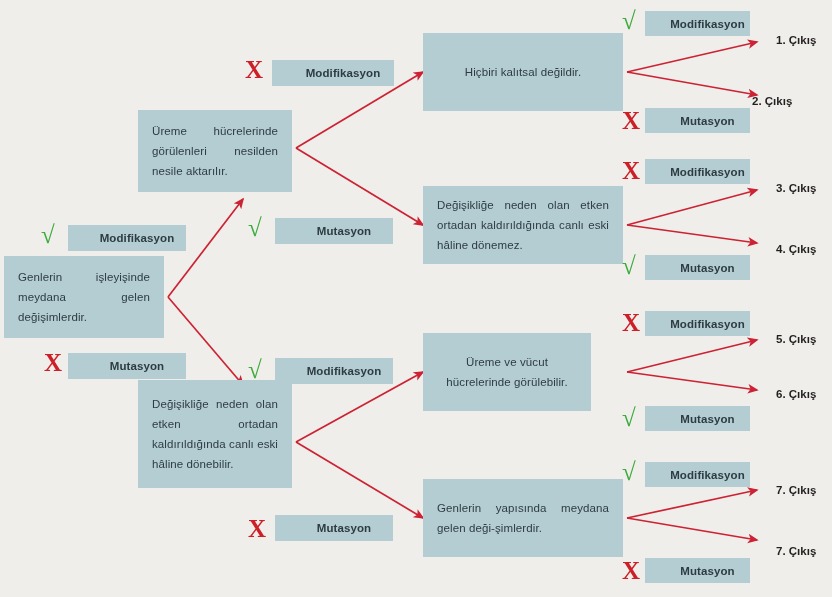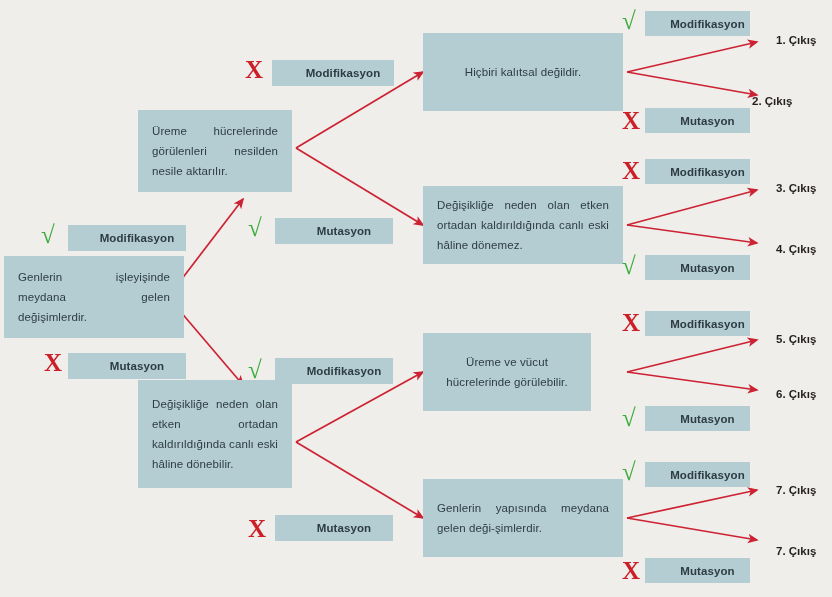--- a/index.html
+++ b/index.html
@@ -88,21 +88,21 @@
       <path d="M627,72 L757,95"></path>
       <path d="M627,225 L757,190"></path>
       <path d="M627,225 L757,243"></path>
       <path d="M627,372 L757,340"></path>
       <path d="M627,372 L757,390"></path>
       <path d="M627,518 L757,490"></path>
       <path d="M627,518 L757,540"></path>
     </g>
   </svg>
 
-  <div class="node big" style="left:4px; top:256px; width:180px; height:82px;">
+  <div class="node big" style="left:4px; top:256px; width:160px; height:82px;">
     <span class="txt">Genlerin işleyişinde meydana gelen değişimlerdir.</span>
   </div>
 
   <div class="mark check" style="left:41px; top:222px;">√</div>
   <div class="node pill" style="left:68px; top:225px; width:118px; height:26px;">
     <span>Modifikasyon</span>
   </div>
 
   <div class="mark cross" style="left:44px; top:350px;">X</div>
   <div class="node pill" style="left:68px; top:353px; width:118px; height:26px;">

